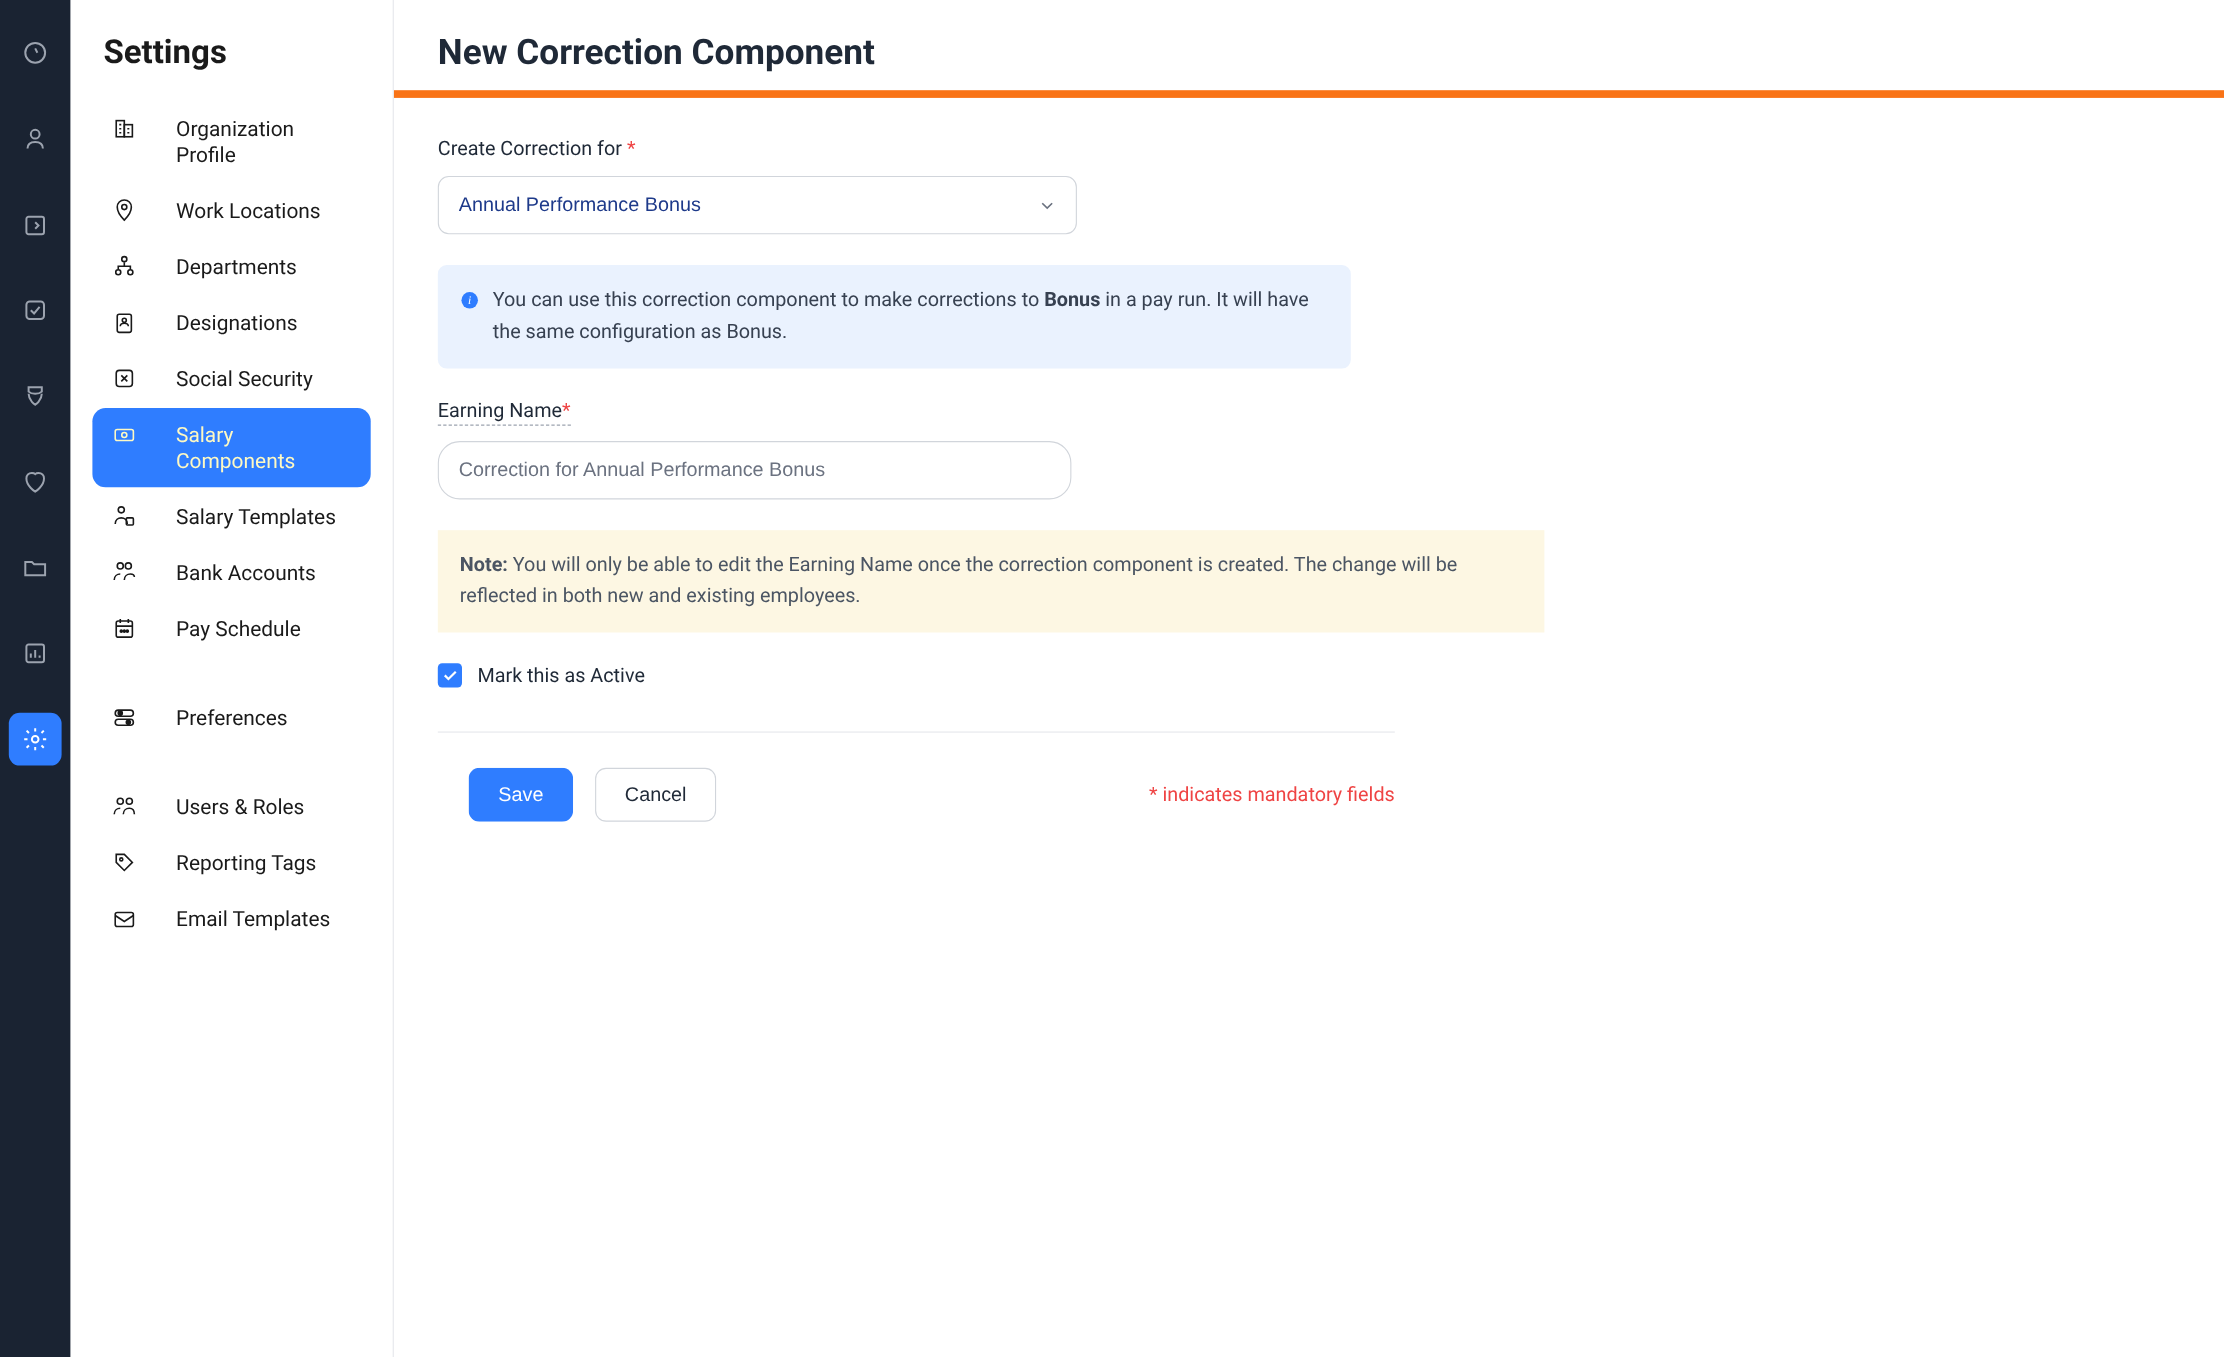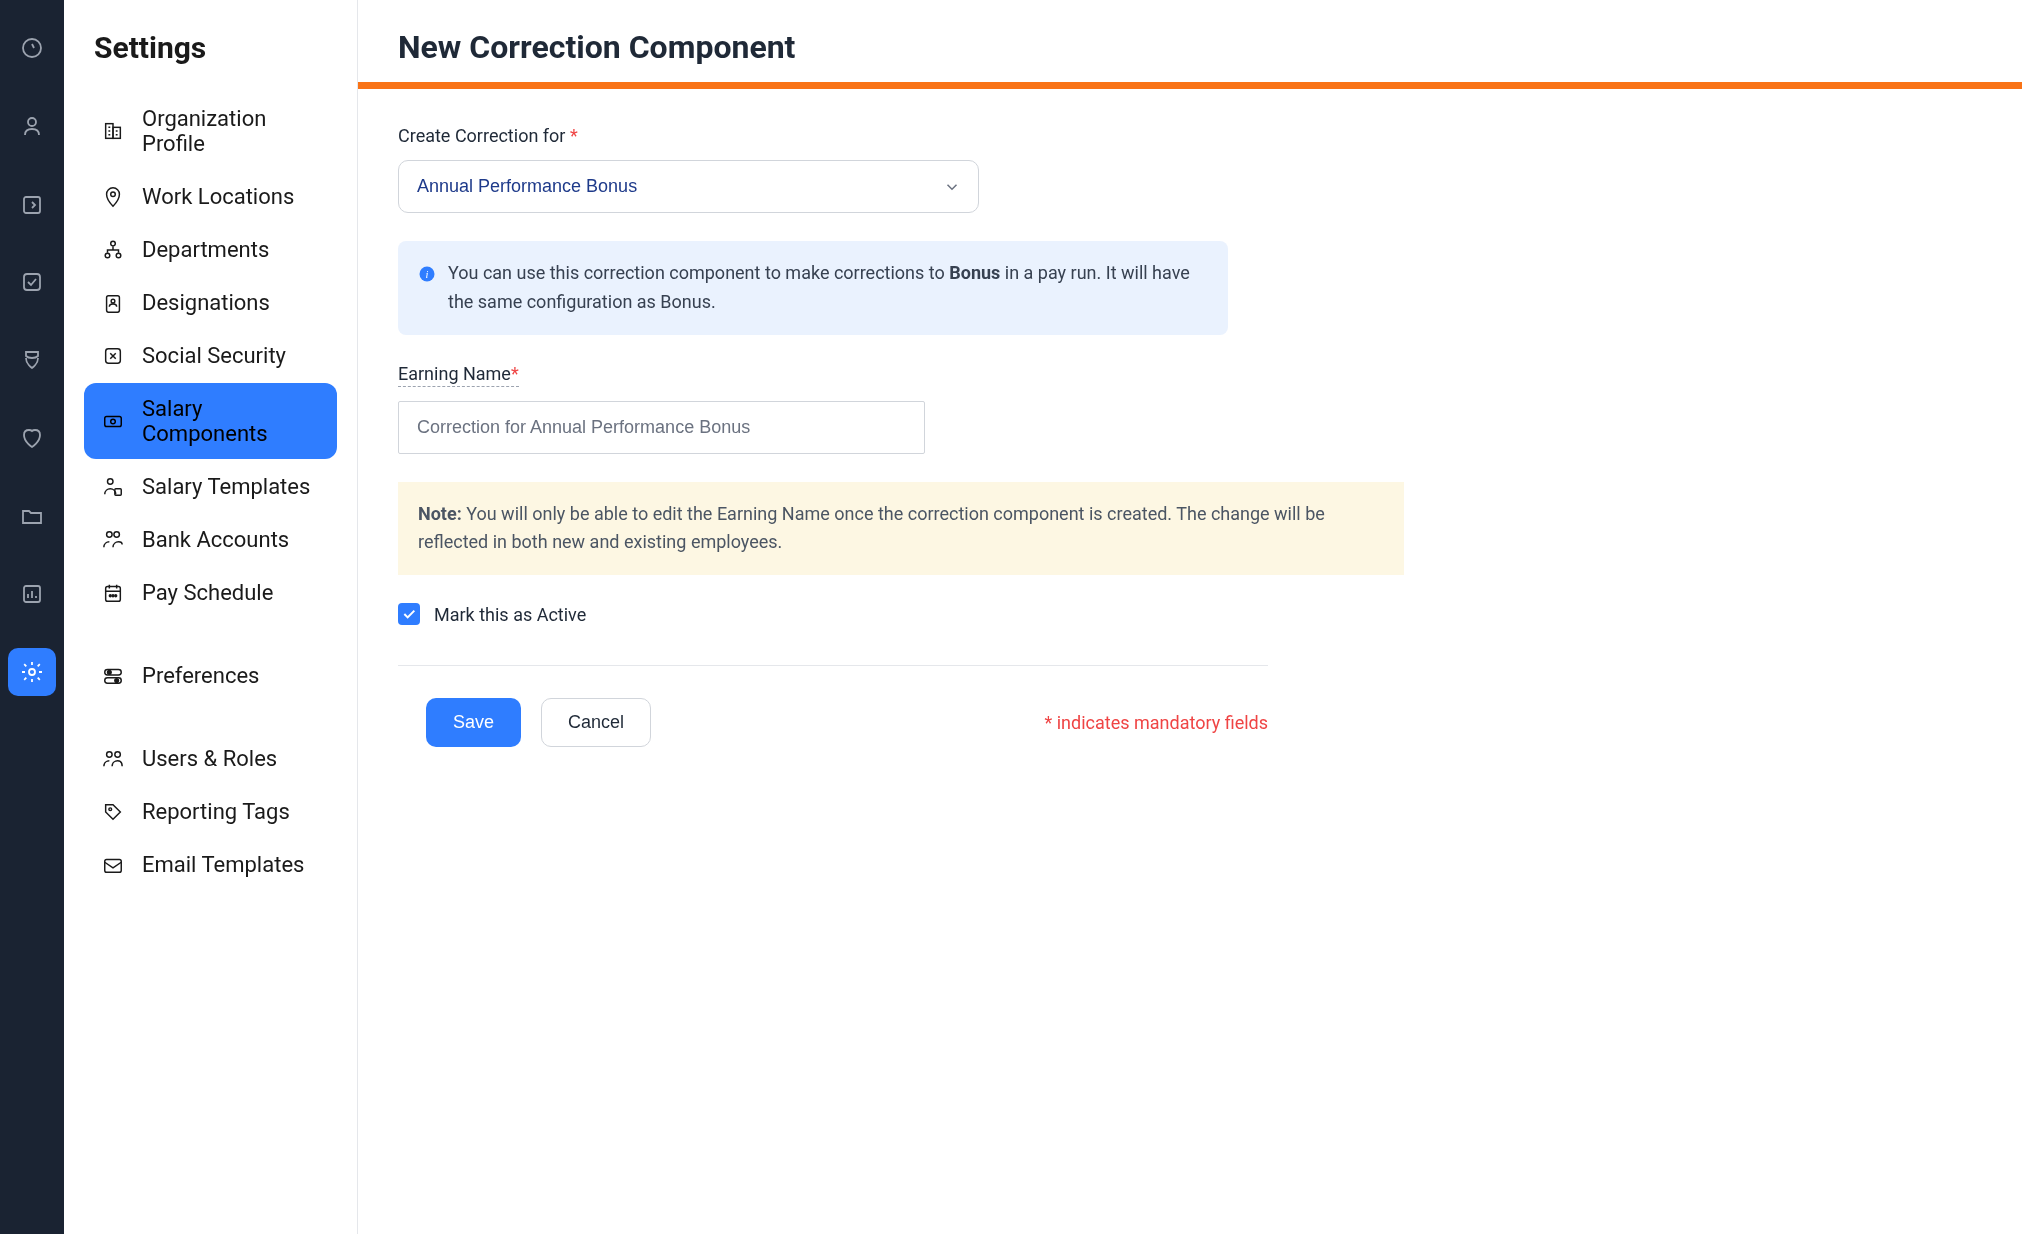--- a/index.html
+++ b/index.html
@@ -59,31 +59,31 @@
       margin-bottom: 28px;
       padding-left: 10px;
     }
     .sidebar-items {
       display: flex;
       flex-direction: column;
       gap: 2px;
     }
     .sidebar-item {
       display: flex;
-      align-items: center;
-      gap: 18px;
+      align-items: flex-start;
+      gap: 36px;
       padding: 13px 18px;
       border-radius: 12px;
       cursor: pointer;
-      font-size: 22px;
+      font-size: 19px;
       color: #1a1a1a;
     }
     .sidebar-item.active {
       background: #2f7dff;
-      color: #000000;
+      color: #fef9c3;
     }
     .sidebar-item-icon {
       width: 22px;
       height: 22px;
       display: flex;
       align-items: center;
       justify-content: center;
       flex-shrink: 0;
     }
     .sidebar-item-icon svg {
@@ -147,24 +147,24 @@
       position: absolute;
       right: 18px;
       top: 50%;
       transform: translateY(-50%);
       pointer-events: none;
       width: 18px;
       height: 18px;
       color: #6b7280;
     }
     .text-input {
-      width: 527px;
+      width: 576px;
       padding: 15px 18px;
       border: 1px solid #d1d5db;
-      border-radius: 2px;
+      border-radius: 20px;
       font-size: 18px;
       color: #6b7280;
       background: #ffffff;
     }
     .info-box {
       width: 830px;
       background: #eaf2fe;
       border-radius: 8px;
       padding: 18px 20px;
       font-size: 18px;

